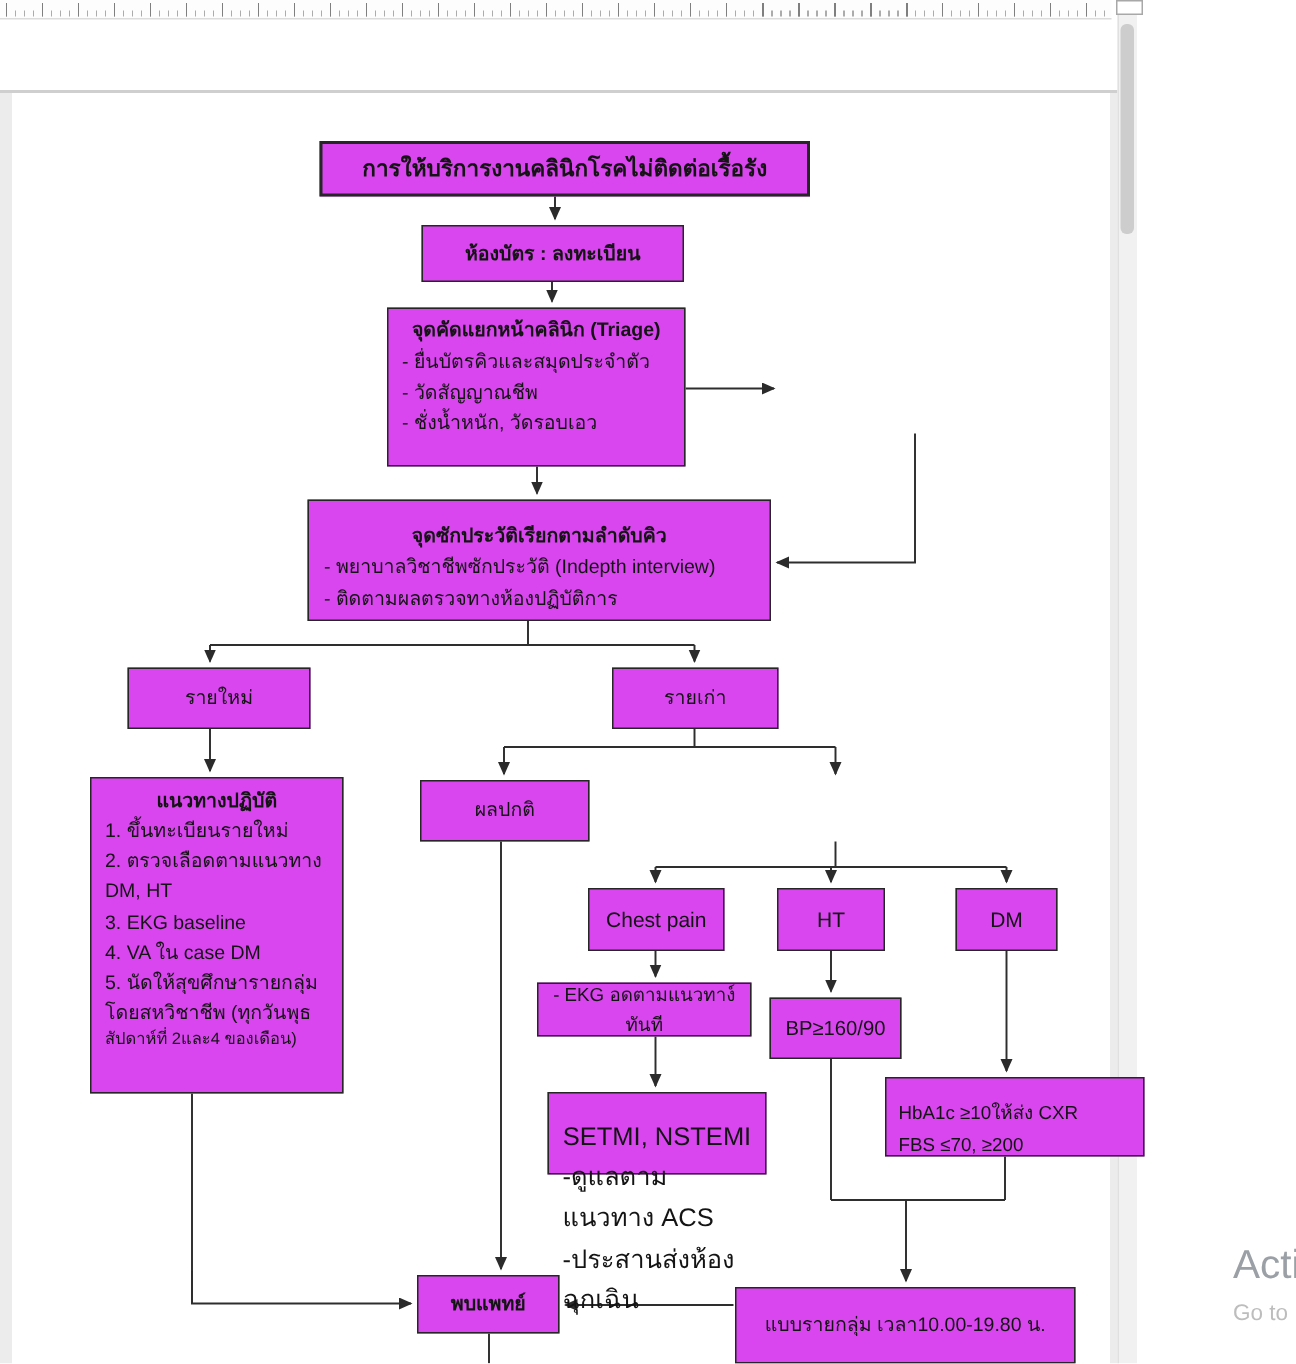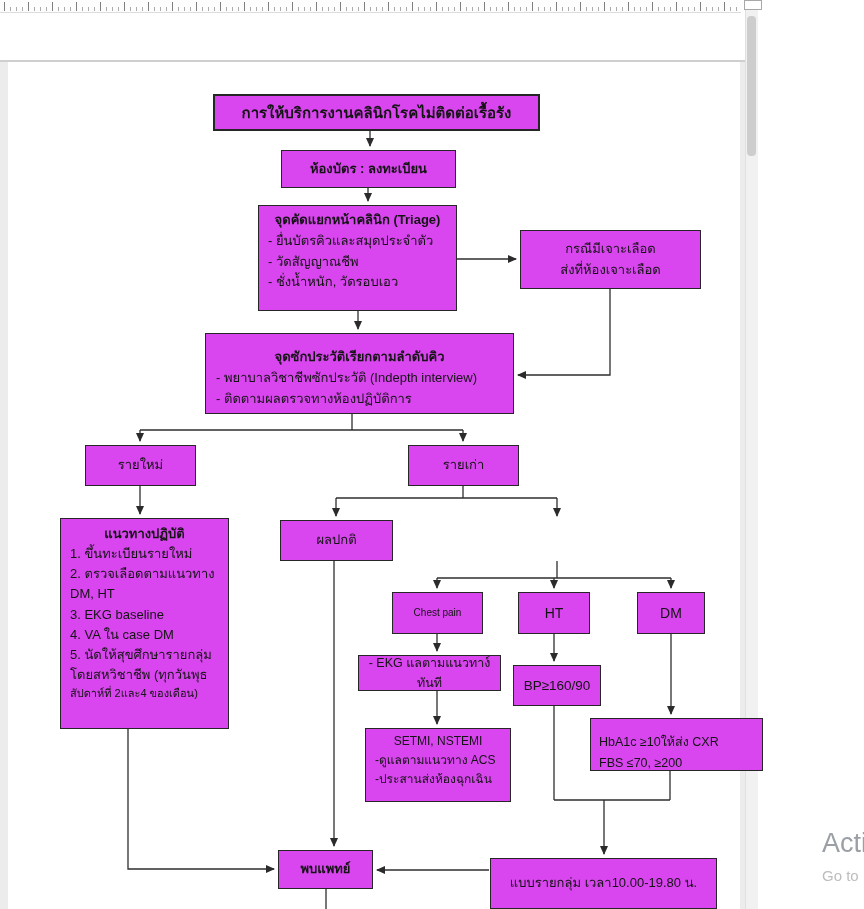--- a/index.html
+++ b/index.html
@@ -57,32 +57,32 @@
   .c { display:flex; align-items:center; justify-content:center; text-align:center; }
   .bt { text-align:center; font-weight:bold; }
   .bl { text-align:left; }
   .sm { font-size:11px; }
 
   #b-title   { left:213px; top:94px;  width:327px; height:37px; border-width:2.4px; font-weight:bold; font-size:15px; }
   #b-reg     { left:281px; top:150px; width:175px; height:38px; font-weight:bold; }
   #b-triage  { left:258px; top:205px; width:199px; height:106px; padding:4px 9px; }
   #b-blood   { left:520px; top:230px; width:181px; height:59px; flex-direction:column; line-height:1.55; }
   #b-history { left:205px; top:333px; width:309px; height:81px; padding:13px 10px; }
-  #b-new     { left:85px;  top:445px; width:111px; height:41px; }
+  #b-new     { left:85px;  top:445px; width:122px; height:41px; }
   #b-old     { left:408px; top:445px; width:111px; height:41px; }
   #b-guide   { left:60px;  top:518px; width:169px; height:211px; padding:5px 9px; line-height:1.55; }
   #b-normal  { left:280px; top:520px; width:113px; height:41px; }
   #b-abnormal{ left:500px; top:520px; width:114px; height:41px; }
-  #b-chest   { left:392px; top:592px; width:91px;  height:42px; font-size:10px; }
+  #b-chest   { left:392px; top:592px; width:91px;  height:42px; font-size:14px; }
   #b-ht      { left:518px; top:592px; width:72px;  height:42px; font-size:14px; }
   #b-dm      { left:637px; top:592px; width:68px;  height:42px; font-size:14px; }
   #b-ekg     { left:358px; top:655px; width:143px; height:36px; font-size:12.5px; }
   #b-bp      { left:513px; top:665px; width:88px;  height:41px; font-size:13.5px; }
   #b-hba1c   { left:590px; top:718px; width:173px; height:53px; padding:13px 8px; font-size:12.5px; line-height:1.65; }
-  #b-stemi   { left:365px; top:728px; width:146px; height:74px; padding:3px 9px; font-size:12px; line-height:1.6; }
+  #b-stemi   { left:365px; top:728px; width:146px; height:55px; padding:15px 9px; font-size:17px; line-height:1.6; }
   #b-doctor  { left:278px; top:850px; width:95px;  height:39px; font-weight:bold; }
   #b-edu     { left:490px; top:858px; width:227px; height:51px; flex-direction:column; line-height:1.55; }
 </style>
 </head>
 <body>
 
 <div id="root">
 
   <div id="ruler"></div>
   <div id="page-top-edge"></div>
@@ -142,24 +142,20 @@
     <span>ห้องบัตร : ลงทะเบียน</span>
   </div>
 
   <div class="fbox" id="b-triage">
     <div class="bt">จุดคัดแยกหน้าคลินิก (Triage)</div>
     <div class="bl">- ยื่นบัตรคิวและสมุดประจำตัว</div>
     <div class="bl">- วัดสัญญาณชีพ</div>
     <div class="bl">- ชั่งน้ำหนัก, วัดรอบเอว</div>
   </div>
 
-  <div class="fbox c" id="b-blood">
-    <div>กรณีมีเจาะเลือด</div>
-    <div>ส่งที่ห้องเจาะเลือด</div>
-  </div>
 
   <div class="fbox" id="b-history">
     <div class="bt">จุดซักประวัติเรียกตามลำดับคิว</div>
     <div class="bl">- พยาบาลวิชาชีพซักประวัติ (Indepth interview)</div>
     <div class="bl">- ติดตามผลตรวจทางห้องปฏิบัติการ</div>
   </div>
 
   <div class="fbox c" id="b-new">
     <span>รายใหม่</span>
   </div>
@@ -191,21 +187,21 @@
 
   <div class="fbox c" id="b-ht">
     <span>HT</span>
   </div>
 
   <div class="fbox c" id="b-dm">
     <span>DM</span>
   </div>
 
   <div class="fbox c" id="b-ekg">
-    <span>- EKG แลตามแนวทาง์ทันที</span>
+    <span>- EKG อดตามแนวทาง์ทันที</span>
   </div>
 
   <div class="fbox c" id="b-bp">
     <span>BP≥160/90</span>
   </div>
 
   <div class="fbox" id="b-hba1c">
     <div class="bl">HbA1c ≥10ให้ส่ง CXR</div>
     <div class="bl">FBS ≤70, ≥200</div>
   </div>

